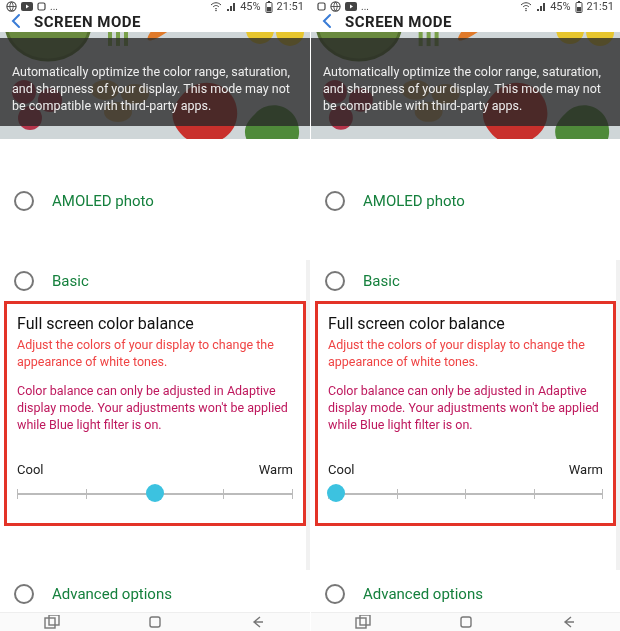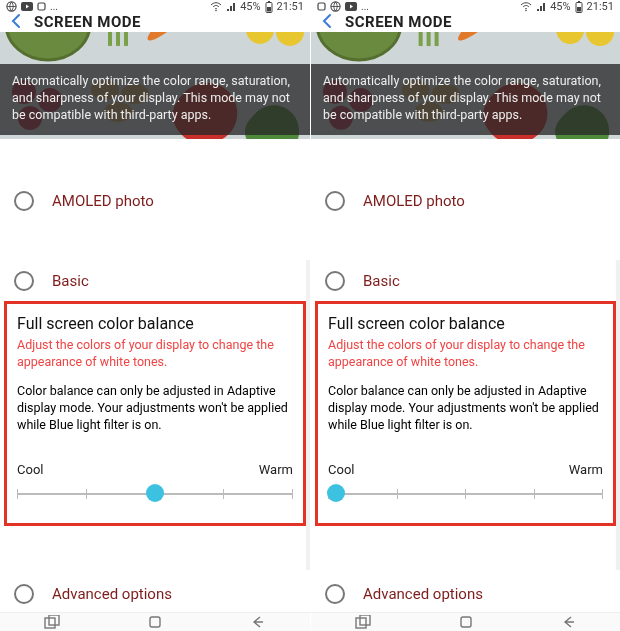--- a/index.html
+++ b/index.html
@@ -14,31 +14,31 @@
   .status svg { display: block; }
 
   
   .header { display: flex; align-items: flex-start; height: 36px; padding: 0 8px; border-bottom: 0; }
   .back-icon { color: #3a7cd6; display:flex; align-items:center; }
   .header-title { font-size: 15px; font-weight: 700; letter-spacing: 0.5px; color: #222; margin-left: 10px; }
 
   
   .hero { position: relative; height: 208px; overflow: hidden; }
   .hero svg.bg { position:absolute; inset:0; width:100%; height:100%; }
-  .overlay { position:absolute; left:0; right:0; bottom:4px; background: rgba(40,40,40,0.78); color:#eee; font-size: 12.5px; line-height:1.35; padding: 9px 12px 12px; margin-top: 48px; }
-
-  
-  .option { display:flex; align-items:center; height: 38px; padding: 8px 14px; font-size: 15px; color:#7f1d1d;margin-top:44px; }
+  .overlay { position:absolute; left:0; right:0; bottom:13px; background: rgba(40,40,40,0.78); color:#eee; font-size: 12.5px; line-height:1.35; padding: 26px 12px 12px; margin-top: 48px; }
+
+  
+  .option { display:flex; align-items:center; height: 38px; padding: 8px 14px; font-size: 15px; color:#15803d;margin-top:44px; }
   .radio { width:20px; height:20px; border:2px solid #777; border-radius:50%; margin-right: 18px; flex: 0 0 20px; }
 
   
   .redbox { margin: 2px 4px 6px; border: 3px solid #e33327; padding: 10px 10px 16px; }
   .rb-title { font-size: 16px; color:#111; margin-bottom: 4px; }
   .rb-sub { font-size: 12.5px; color:#ef4444; line-height:1.35; }
-  .rb-note { font-size: 12.5px; color:#000000; line-height:1.35; margin-top: 12px; }
+  .rb-note { font-size: 12.5px; color:#be185d; line-height:1.35; margin-top: 12px; }
   .slider-labels { display:flex; justify-content:space-between; font-size:13px; color:#222; margin-top: 28px; }
   .slider { position:relative; height:26px; margin-top: 4px; }
   .track { position:absolute; top:12px; left:0; right:0; height:2px; background:#bbb; }
   .ticks { position:absolute; top:8px; left:0; right:0; display:flex; justify-content:space-between; }
   .tick { width:1px; height:10px; background:#bbb; }
   .thumb { position:absolute; top:3px; width:18px; height:18px; border-radius:50%; background:#3cc2e0; transform: translateX(-9px); }
 
   
   .navbar { margin-top:auto; height: 36px; background:#fafafa; border-top:1px solid #eee; display:flex; justify-content:space-around; align-items:center; color:#666; }
   .navbar .nb { display:flex; align-items:center; justify-content:center; width:40px; height:100%; }

